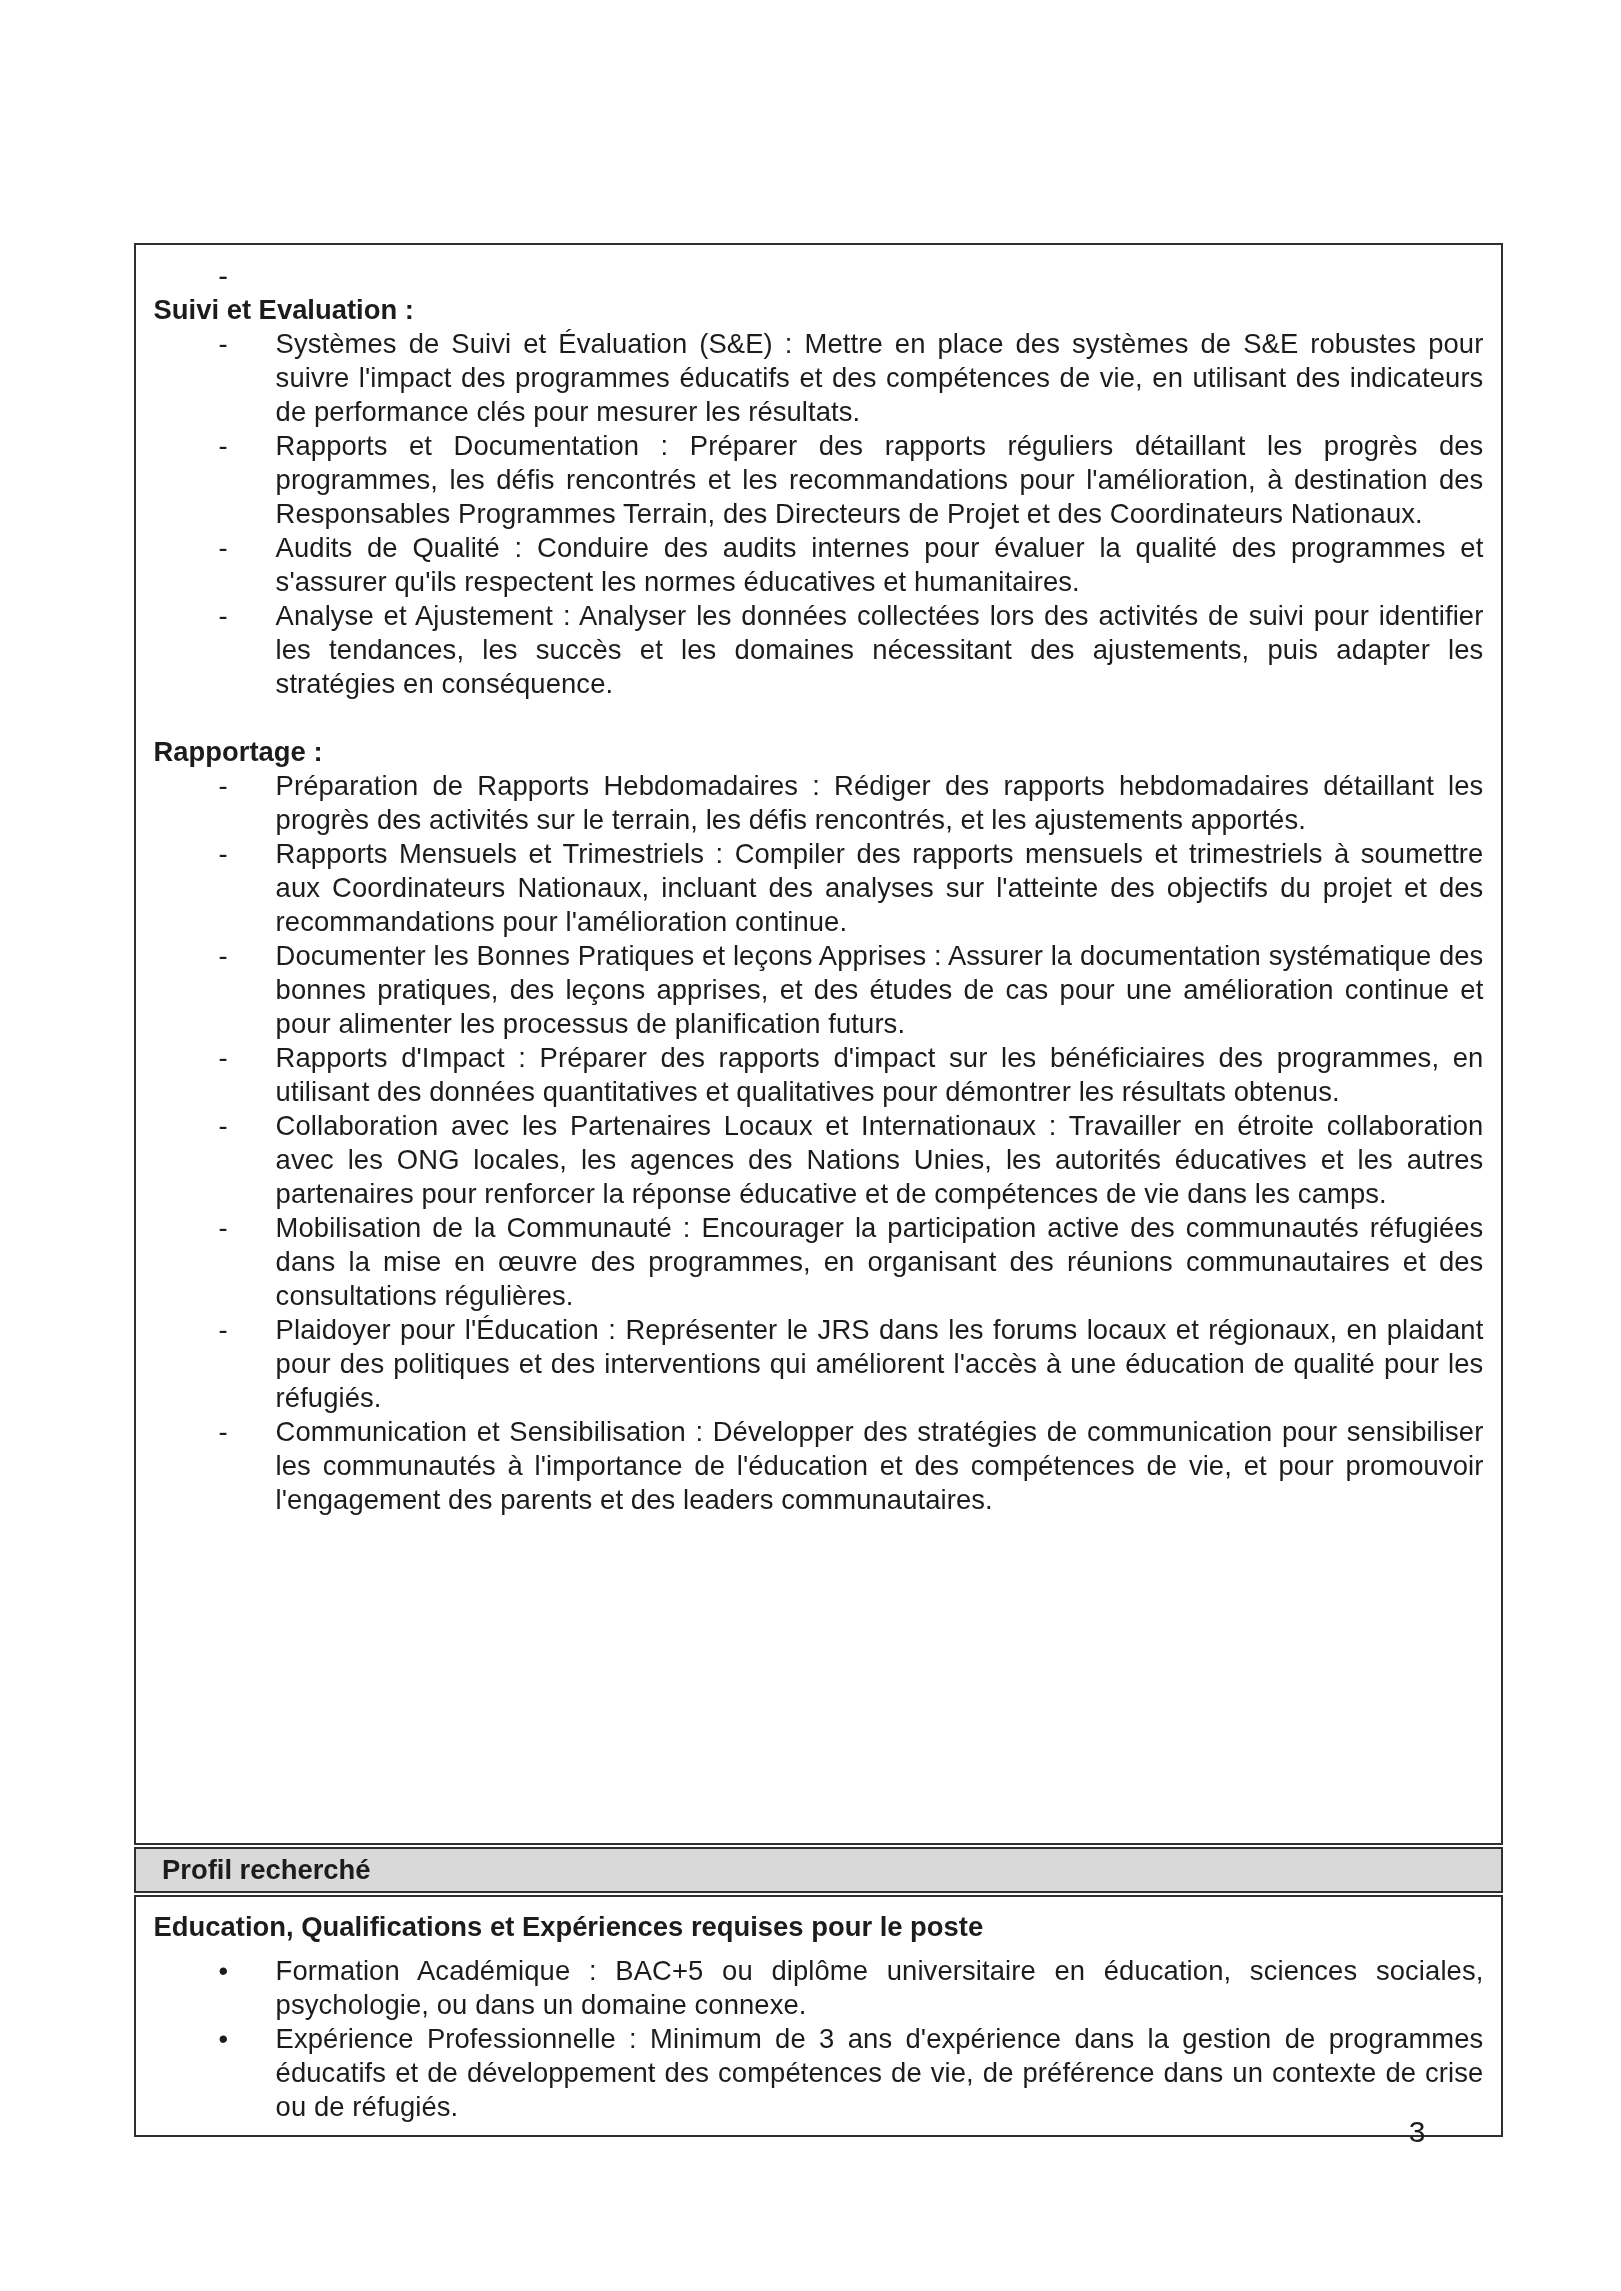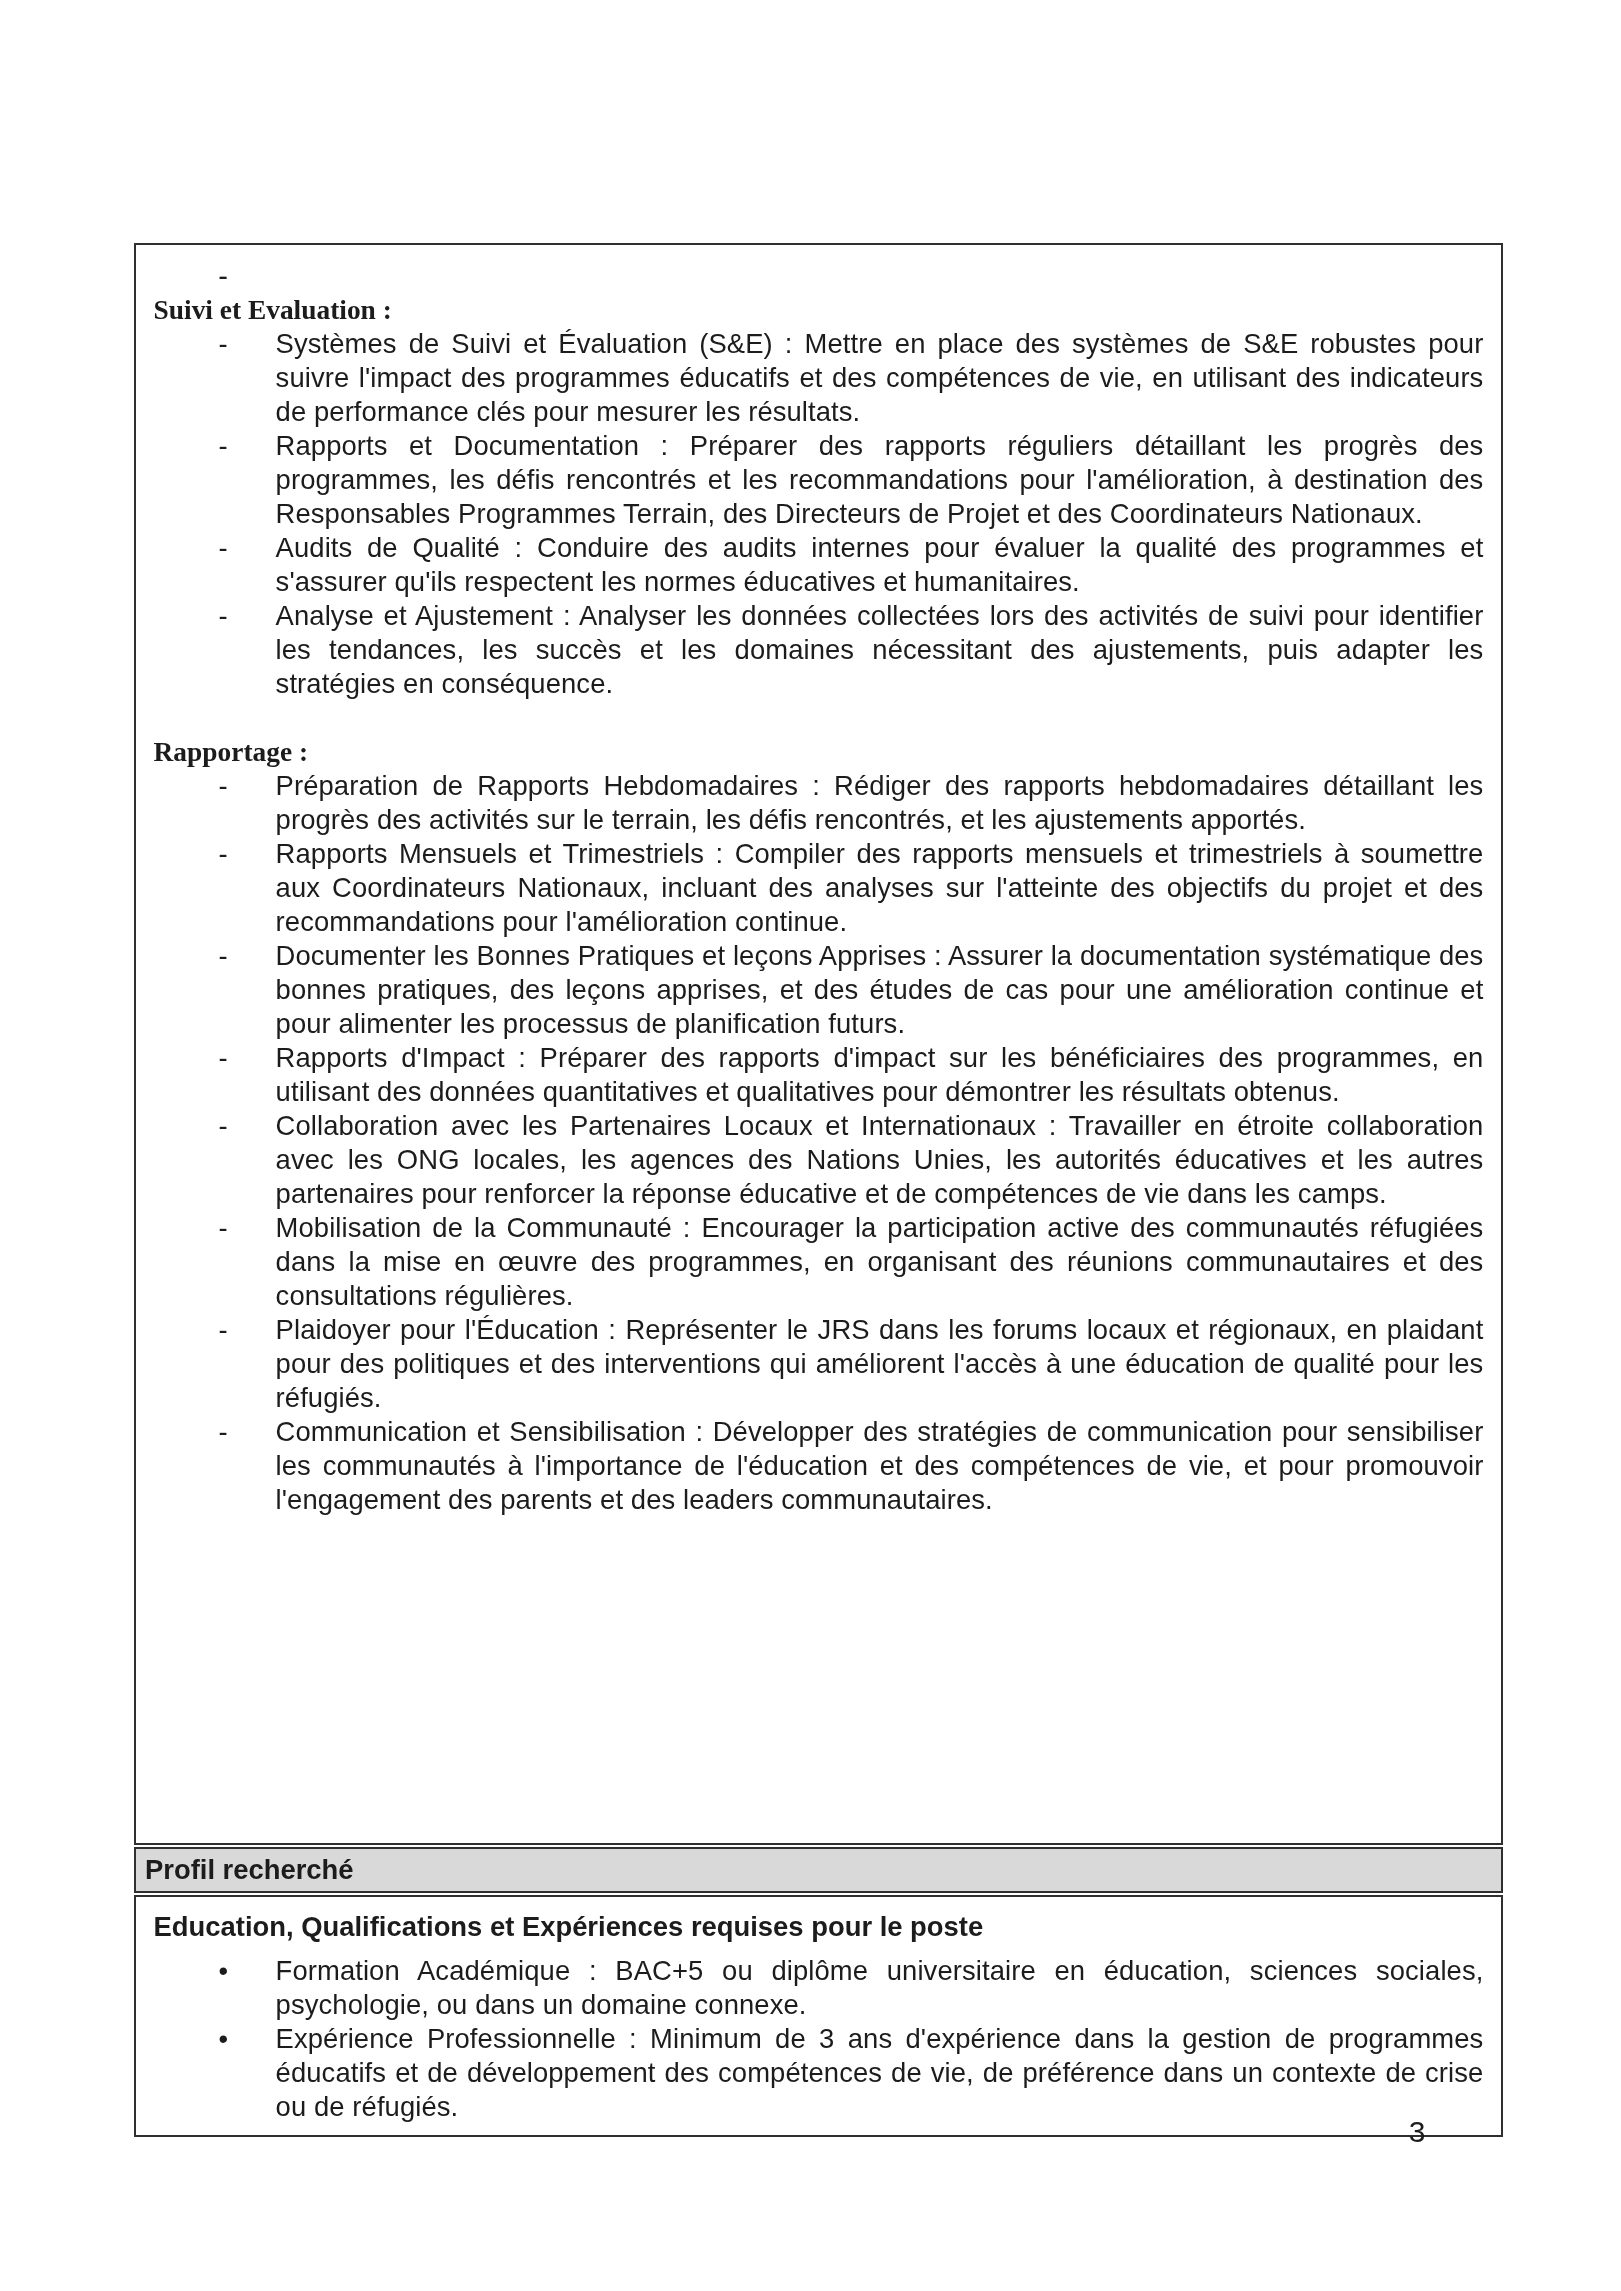--- a/index.html
+++ b/index.html
@@ -23,38 +23,37 @@
     height:1602px;
     padding:13.7px 17.6px 17.6px 17.6px;
     overflow:hidden;
   }
   #profile-bar {
     top:1847px;
     height:46px;
     background:#d9d9d9;
     display:flex;
     align-items:center;
-    padding:0 9px;
+    padding:0 26px;
   }
   #profile-bar .bar-label {
     font-weight:bold;
     font-size:27.4px;
   }
   #qual-box {
     top:1895px;
     min-height:218px;
     padding:12.7px 17.6px 11.8px 17.6px;
   }
   .body-text { font-size:27.4px; line-height:34px; letter-spacing:0.1px; }
   .section-heading {
     font-weight:bold;
     font-size:27.4px;
     line-height:34px;
     margin-top:34px;
-    font-family:Liberation Serif, serif;
   }
   .qual-heading {
     font-weight:bold;
     font-size:27.4px;
     line-height:34px;
     margin-bottom:10px;
   }
   ul.bullet-list { list-style:none; }
   li.bullet {
     position:relative;

